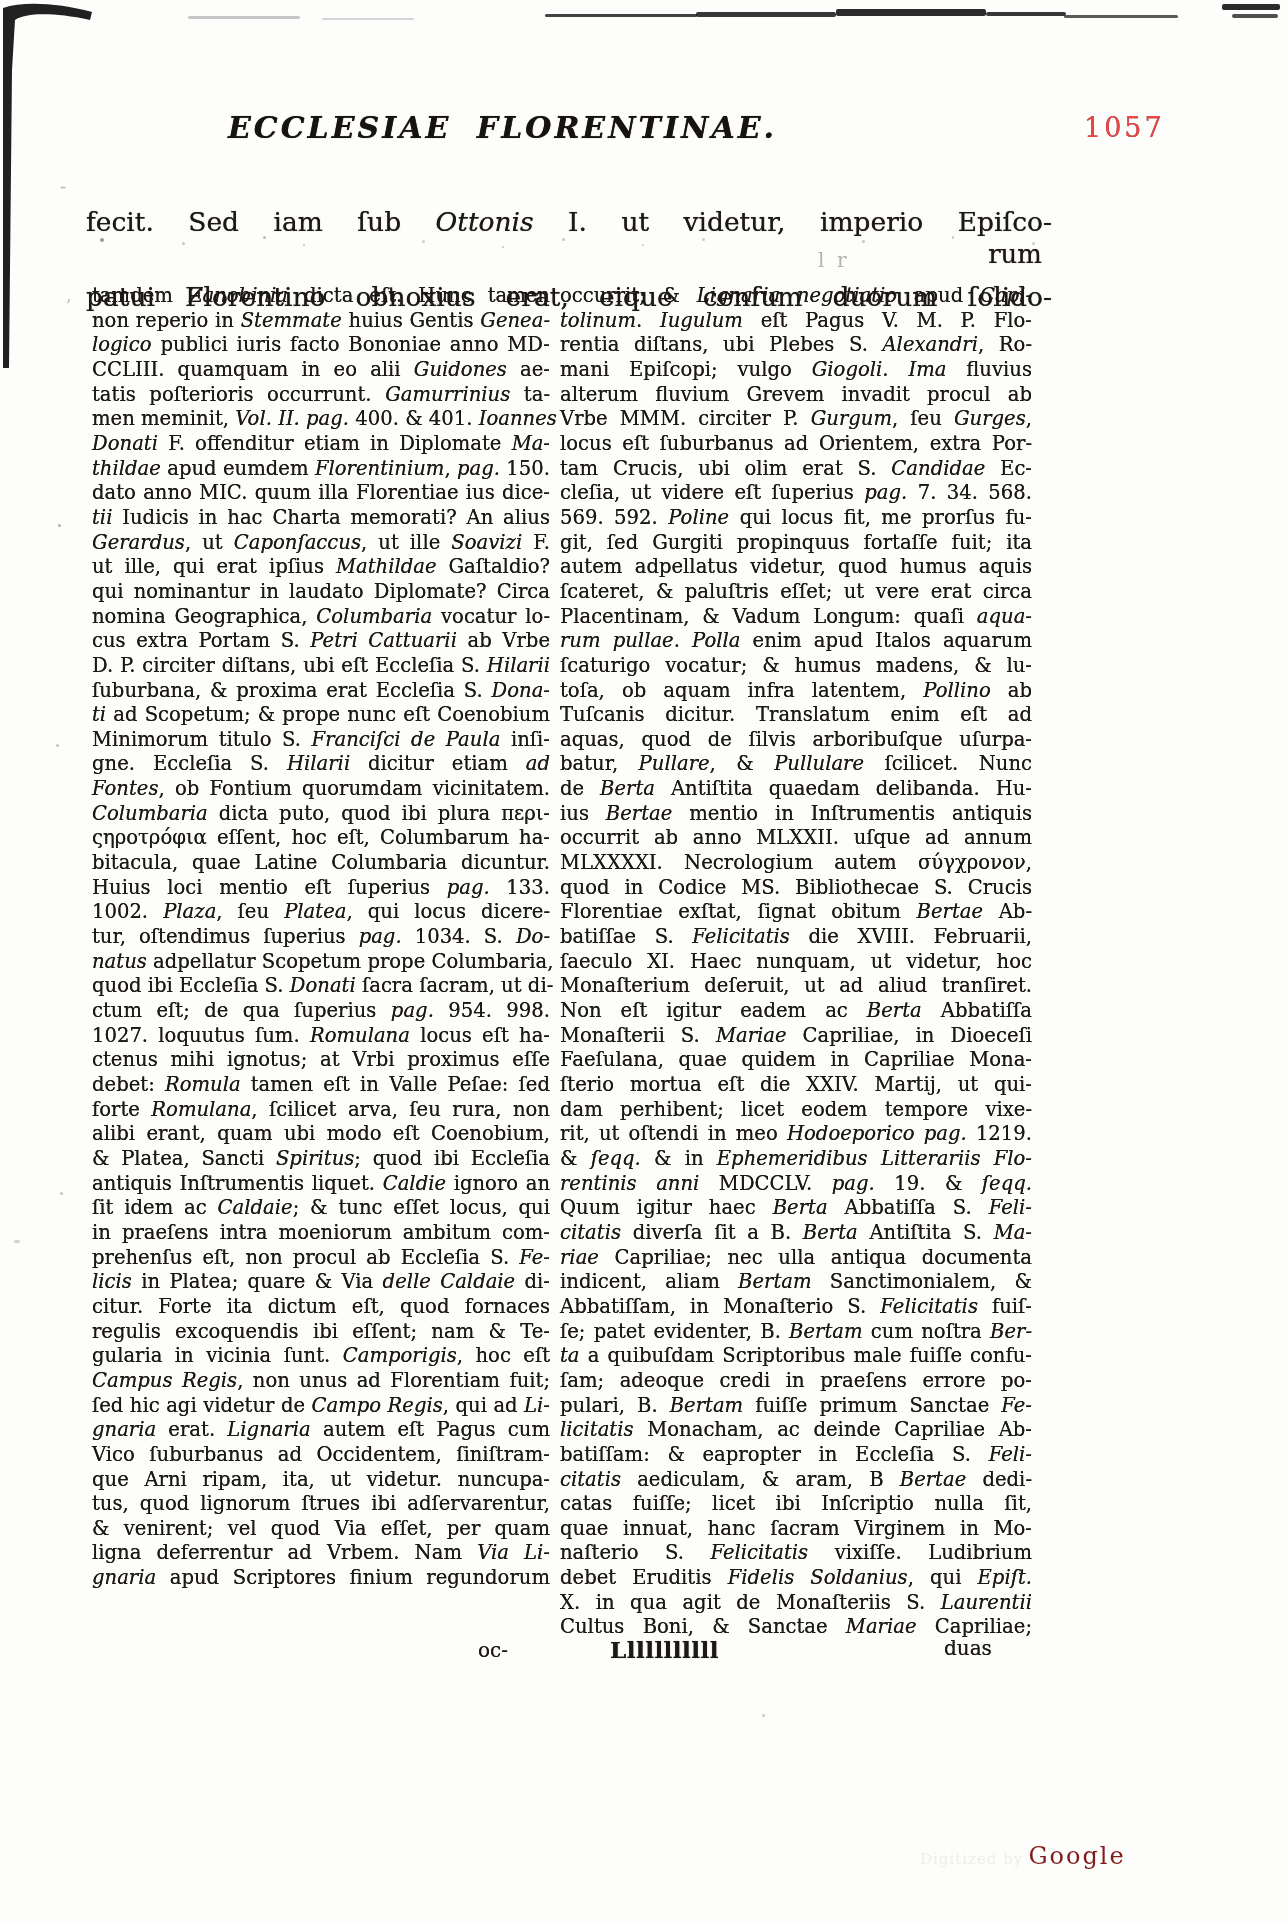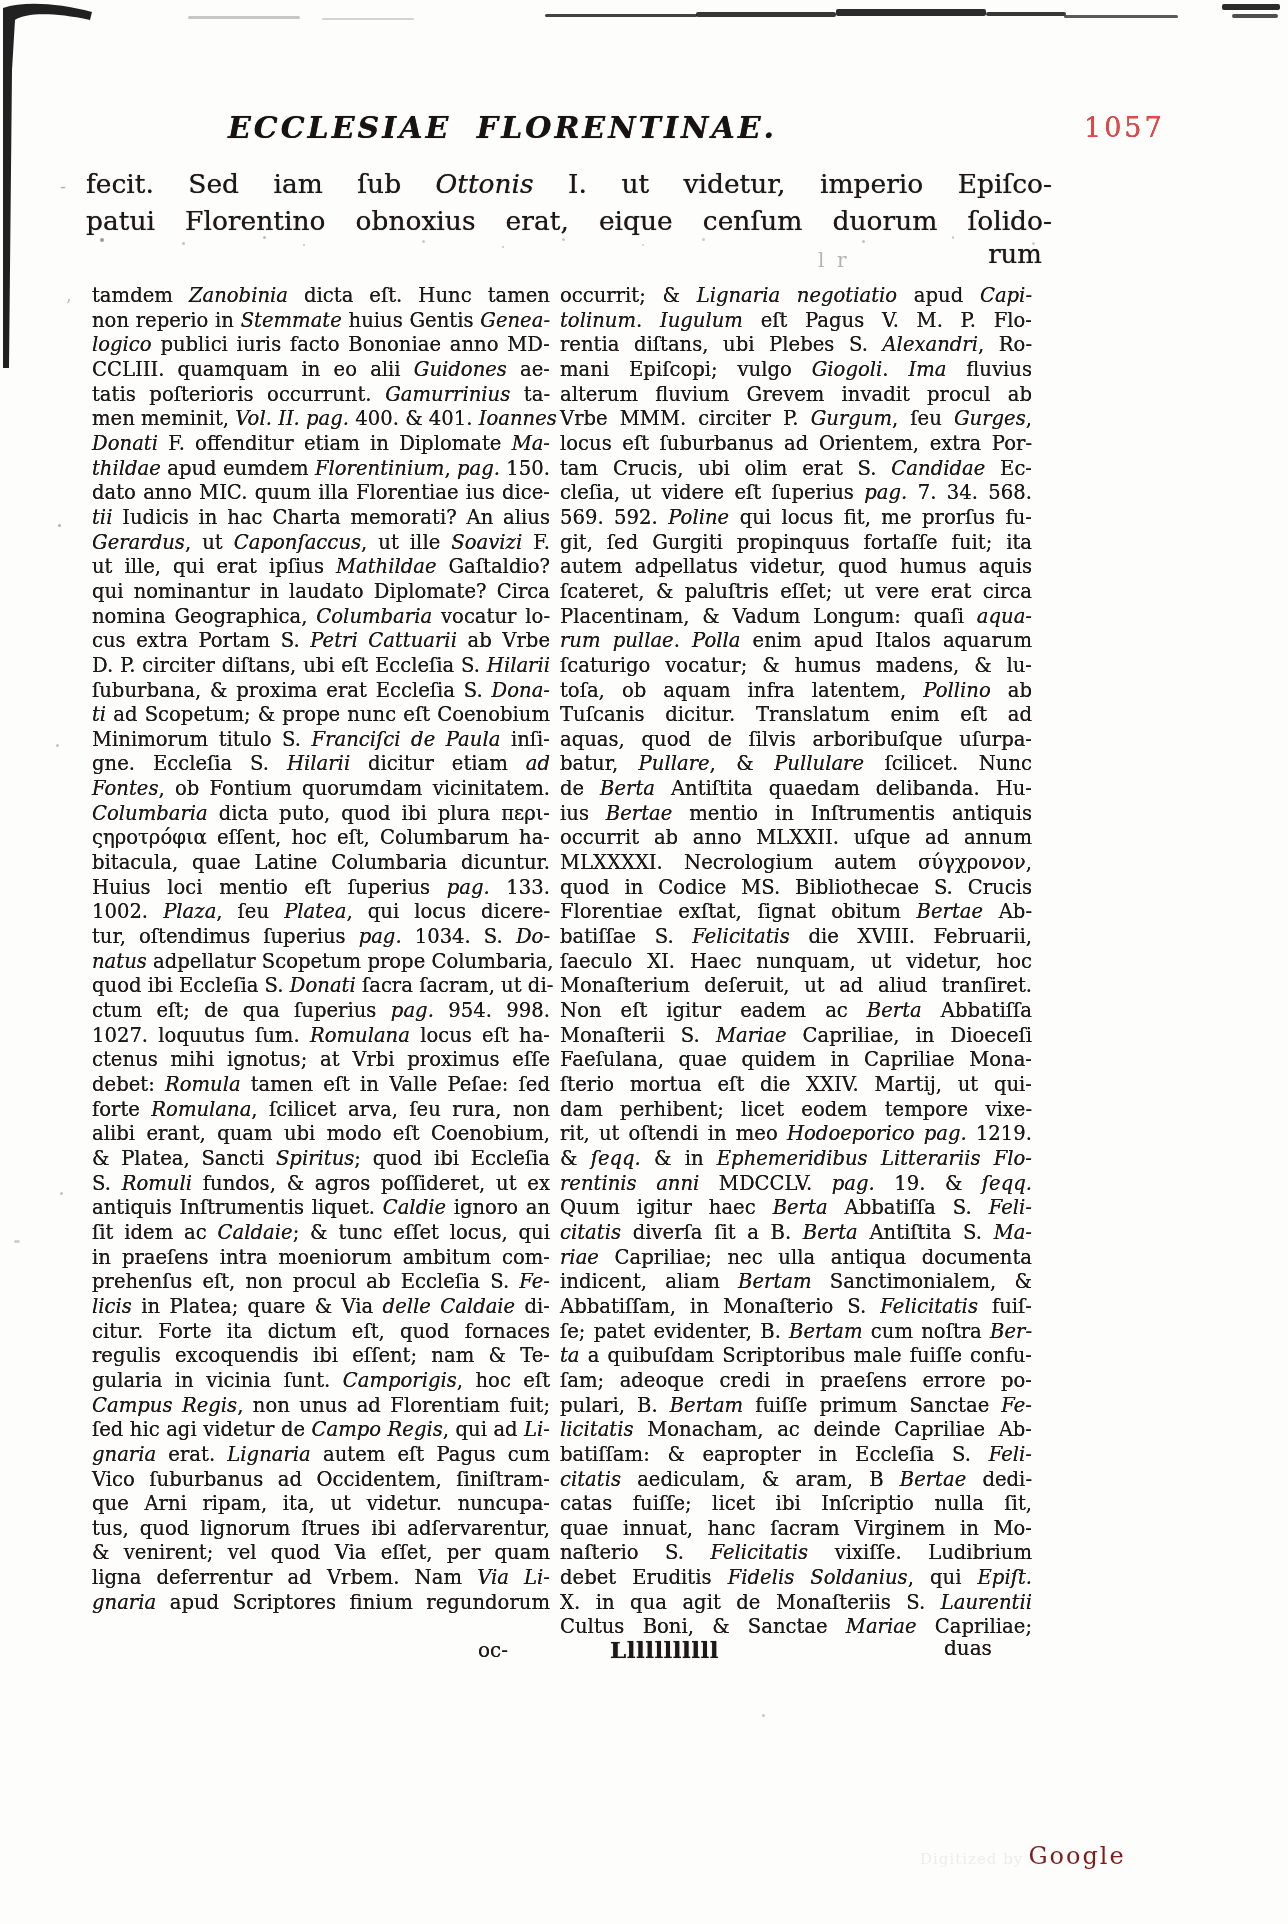--- a/index.html
+++ b/index.html
@@ -20,21 +20,21 @@
   .page-number{
     left:1084px;top:112px;font-size:27px;letter-spacing:3px;
     color:#ef4444;text-shadow:0 0 .6px rgba(23,19,16,.8);
   }
   
   .intro{
     left:86px;top:165px;width:966px;
     font-size:26.5px;line-height:37px;
     text-shadow:0 0 .7px rgba(28,24,21,.85);
   }
-  .intro .line{text-align:justify;text-align-last:justify;}
+  .intro .line{text-align:justify;text-align-last:justify;margin-top:38px;}
   .intro-hang{
     left:86px;top:239px;width:966px;text-align:right;padding-right:10px;
     font-size:26px;box-sizing:border-box;
     text-shadow:0 0 .7px rgba(28,24,21,.85);
   }
   
   .column{
     font-size:19.6px;line-height:24.65px;
     text-shadow:0 0 .55px rgba(28,24,21,.9);
   }
@@ -140,21 +140,20 @@
     <div class="line"><span>tur, oſtendimus ſuperius </span><i>pag.</i><span> 1034. S. </span><i>Do-</i></div>
     <div class="line"><i>natus</i><span> adpellatur Scopetum prope Columbaria,</span></div>
     <div class="line"><span>quod ibi Eccleſia S. </span><i>Donati</i><span> ſacra ſacram, ut di-</span></div>
     <div class="line"><span>ctum eſt; de qua ſuperius </span><i>pag.</i><span> 954. 998.</span></div>
     <div class="line"><span>1027. loquutus ſum. </span><i>Romulana</i><span> locus eſt ha-</span></div>
     <div class="line"><span>ctenus mihi ignotus; at Vrbi proximus eſſe</span></div>
     <div class="line"><span>debet: </span><i>Romula</i><span> tamen eſt in Valle Peſae: ſed</span></div>
     <div class="line"><span>forte </span><i>Romulana</i><span>, ſcilicet arva, ſeu rura, non</span></div>
     <div class="line"><span>alibi erant, quam ubi modo eſt Coenobium,</span></div>
     <div class="line"><span>&amp; Platea, Sancti </span><i>Spiritus</i><span>; quod ibi Eccleſia</span></div>
-    <div class="line"><span>S. </span><i>Romuli</i><span> fundos, &amp; agros poſſideret, ut ex</span></div>
     <div class="line"><span>antiquis Inſtrumentis liquet. </span><i>Caldie</i><span> ignoro an</span></div>
     <div class="line"><span>ſit idem ac </span><i>Caldaie</i><span>; &amp; tunc eſſet locus, qui</span></div>
     <div class="line"><span>in praeſens intra moeniorum ambitum com-</span></div>
     <div class="line"><span>prehenſus eſt, non procul ab Eccleſia S. </span><i>Fe-</i></div>
     <div class="line"><i>licis</i><span> in Platea; quare &amp; Via </span><i>delle Caldaie</i><span> di-</span></div>
     <div class="line"><span>citur. Forte ita dictum eſt, quod fornaces</span></div>
     <div class="line"><span>regulis excoquendis ibi eſſent; nam &amp; Te-</span></div>
     <div class="line"><span>gularia in vicinia ſunt. </span><i>Camporigis</i><span>, hoc eſt</span></div>
     <div class="line"><i>Campus Regis</i><span>, non unus ad Florentiam fuit;</span></div>
     <div class="line"><span>ſed hic agi videtur de </span><i>Campo Regis</i><span>, qui ad </span><i>Li-</i></div>

